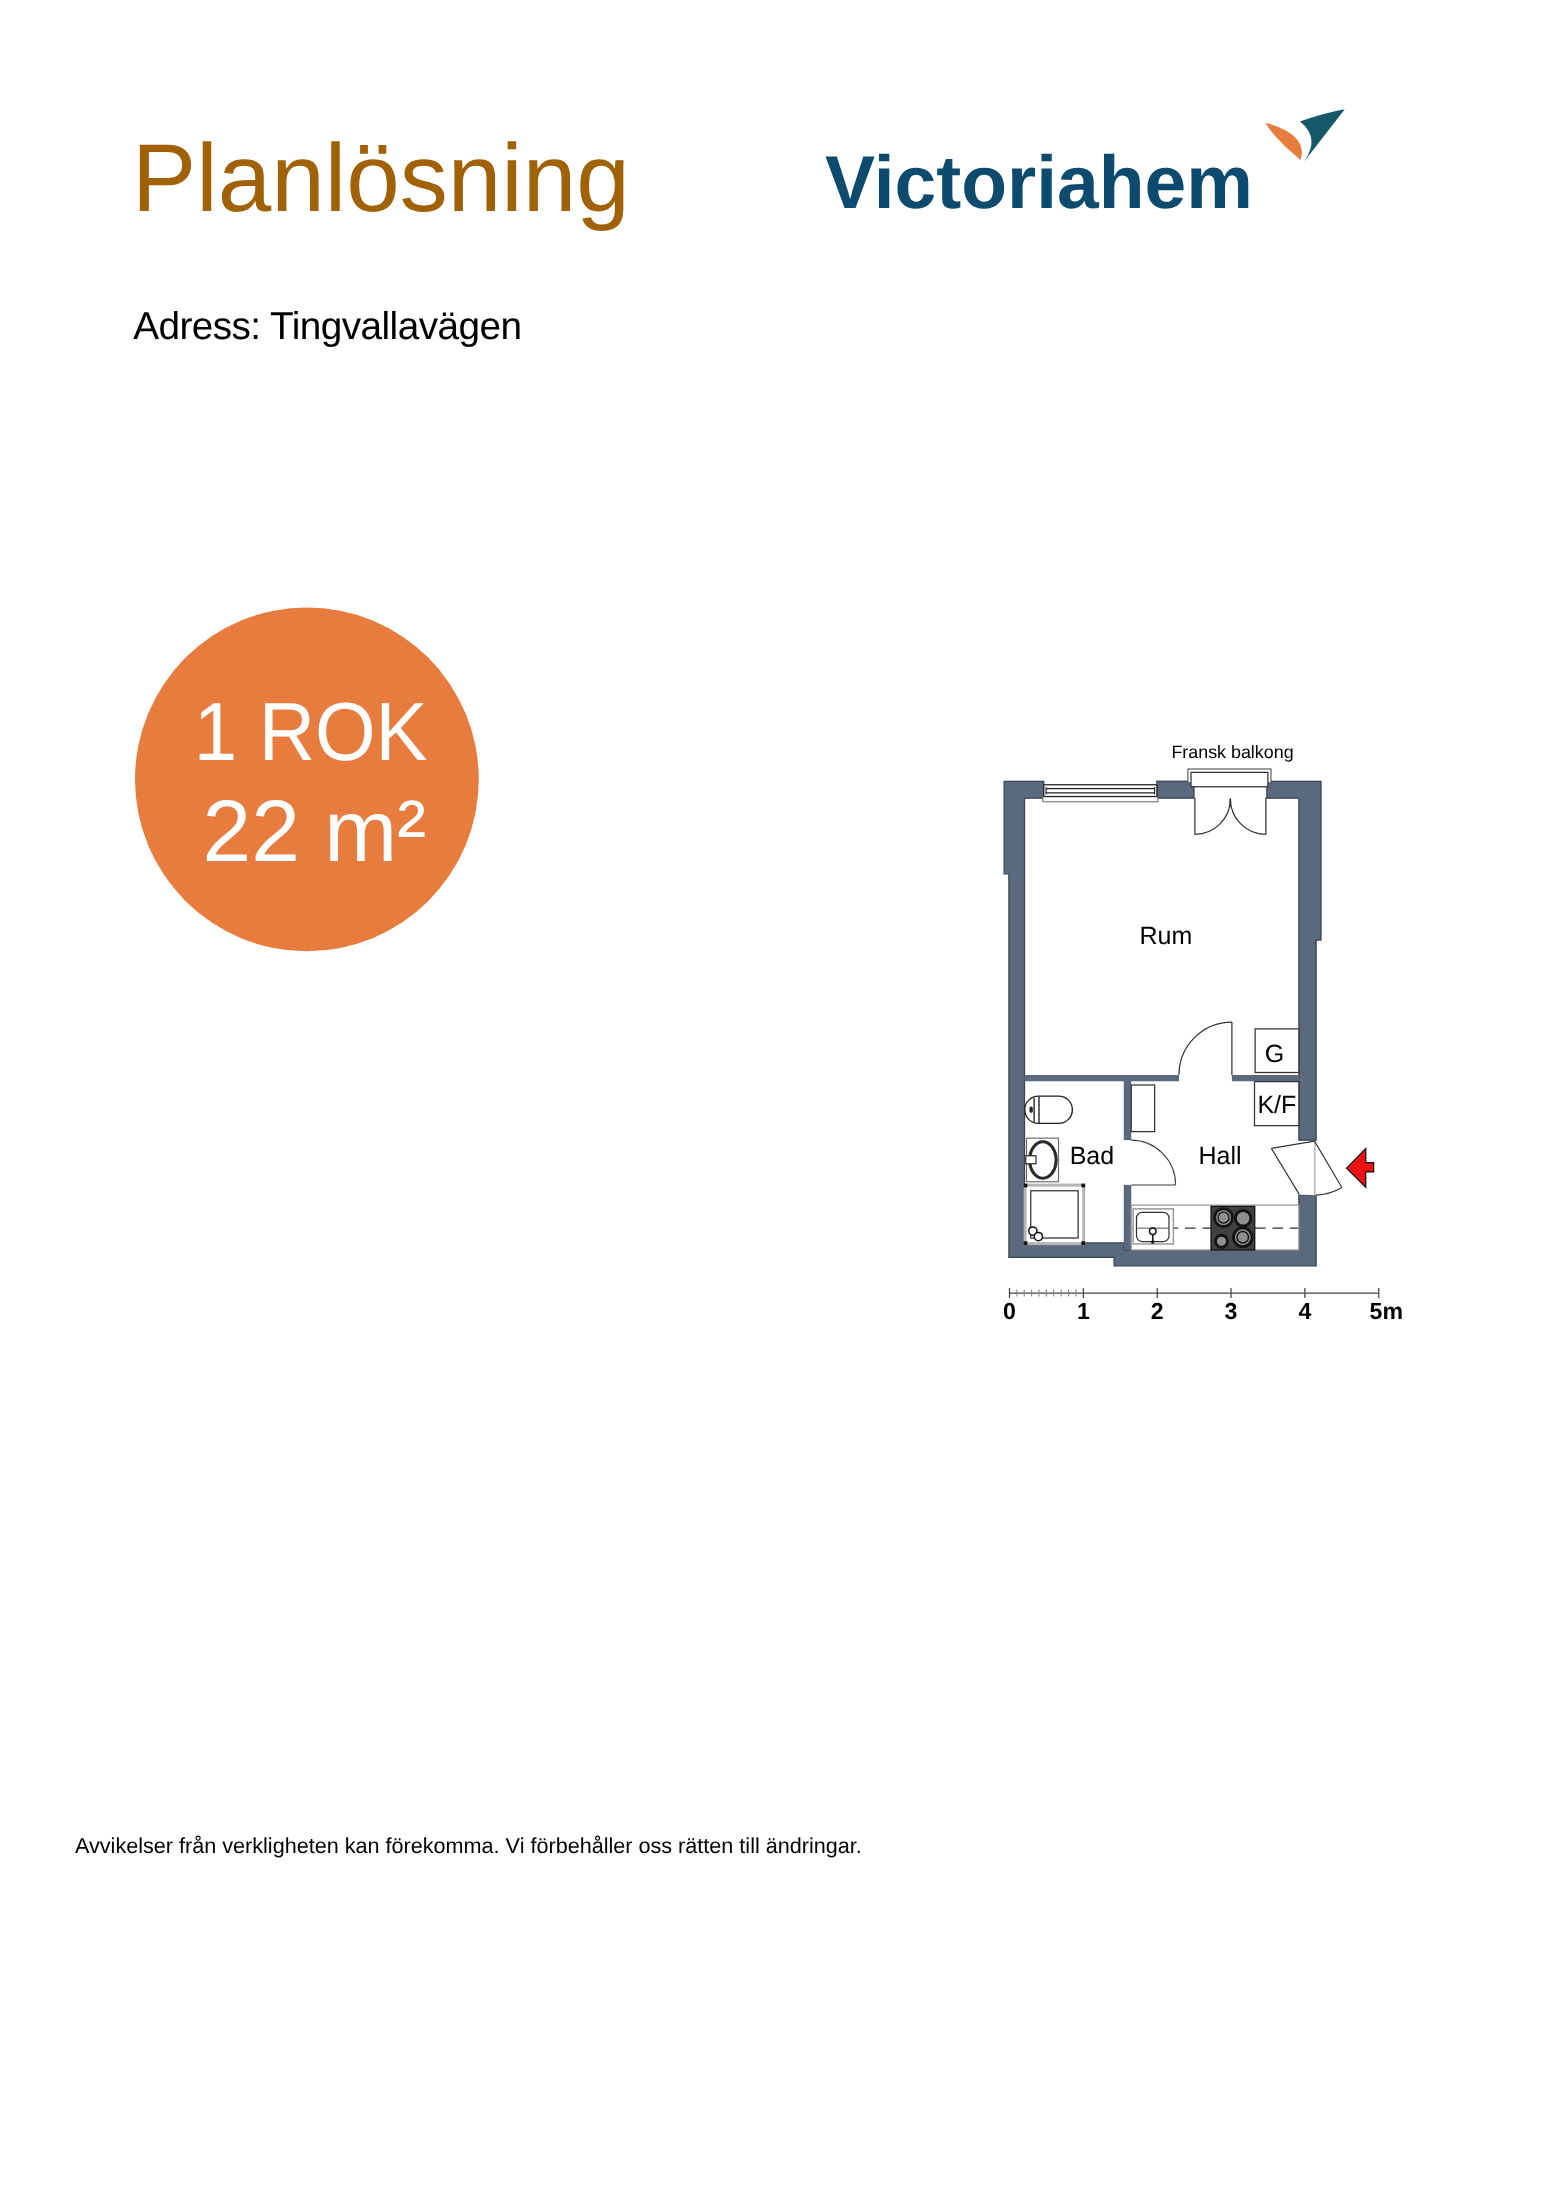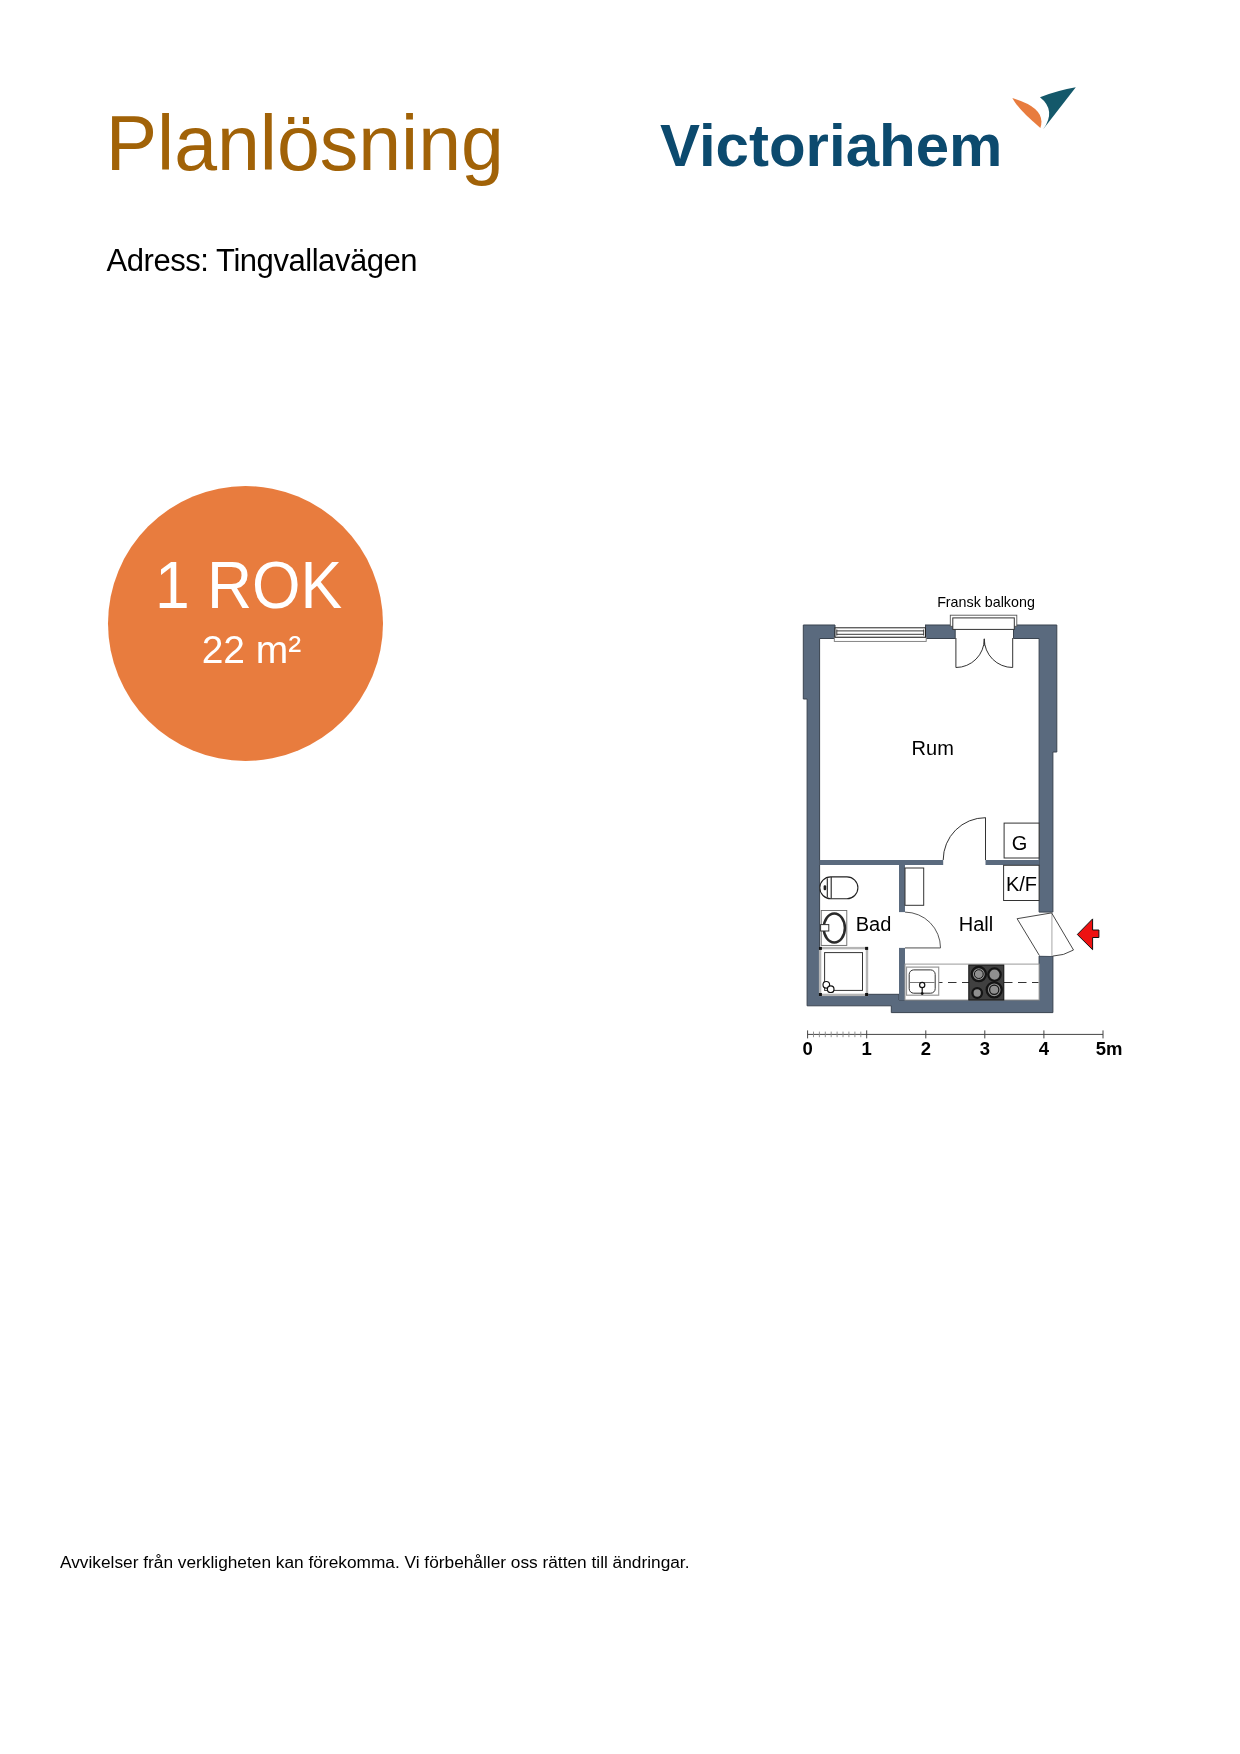--- a/index.html
+++ b/index.html
@@ -20,21 +20,21 @@
 
   <path d="M 1012.3,98.1 Q 1047.0,108 1040.4,127.9 Q 1018.6,110 1012.3,98.1 Z" fill="#e87c3e"></path>
 
   <path d="M 1040.0,97.2 Q 1058.0,90.4 1075.8,87.3 L 1043.2,129.3 Q 1056.6,110.4 1040.0,97.2 Z" fill="#14586a"></path>
 </svg>
 
 <div class="abs" style="left:107.5px;top:485.8px;width:275px;height:275px;border-radius:50%;background:#e87c3e;"></div>
 
 <div class="abs" style="left:111px;top:552.4px;width:275px;text-align:center;font-size:66px;color:#fff;transform:scaleX(0.945);transform-origin:center;">1 ROK</div>
 
-<div class="abs" style="left:114px;top:629.9px;width:275px;text-align:center;font-size:39px;color:#fff;">22 m²</div>
+<div class="abs" style="left:114px;top:629.9px;width:275px;text-align:center;font-size:70px;color:#fff;">22 m²</div>
 
 <svg class="abs" style="left:795px;top:590px;" width="345" height="475" viewBox="795 590 345 475">
   <g fill="#5a6a7e" stroke="#39434f" stroke-width="1">
 
     <rect x="925.5" y="625" width="29.7" height="13.5"></rect>
 
     <path d="M1013.5,625 H1056.8 V752 H1052.9 V912.1 H1039.1 V638.5 H1013.5 Z"></path>
 
     <path d="M1052.9,956.1 V1012.6 H891.3 V1005.8 H807.1 V699 H803.3 V625 H835 V638.5 H819.6 V994.3 H899 V1000 H1039.1 V956.1 Z"></path>
   </g>
@@ -190,13 +190,13 @@
   <g font-size="18.5" font-weight="bold" text-anchor="middle" fill="#000">
     <text x="807.6" y="1055.4">0</text>
     <text x="866.7" y="1055.4">1</text>
     <text x="925.8" y="1055.4">2</text>
     <text x="984.8" y="1055.4">3</text>
     <text x="1043.9" y="1055.4">4</text>
     <text x="1109" y="1055.4">5m</text>
   </g>
 </svg>
 
-<div class="abs" style="left:60px;top:1554px;font-size:17.3px;color:#000;">Avvikelser från verkligheten kan förekomma. Vi förbehåller oss rätten till ändringar.</div>
+<div class="abs" style="left:60px;top:1468px;font-size:17.3px;color:#000;">Avvikelser från verkligheten kan förekomma. Vi förbehåller oss rätten till ändringar.</div>
 
 </body></html>

